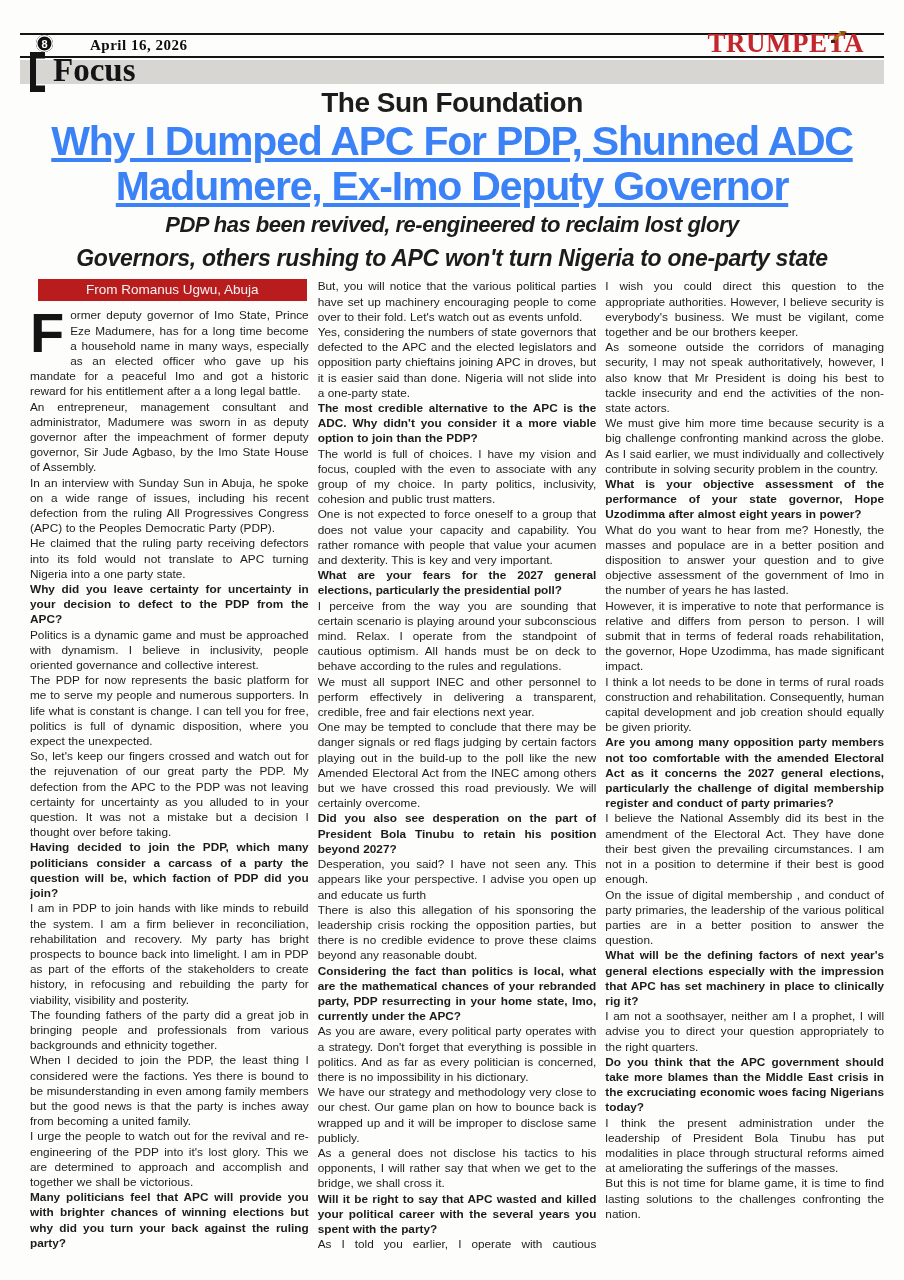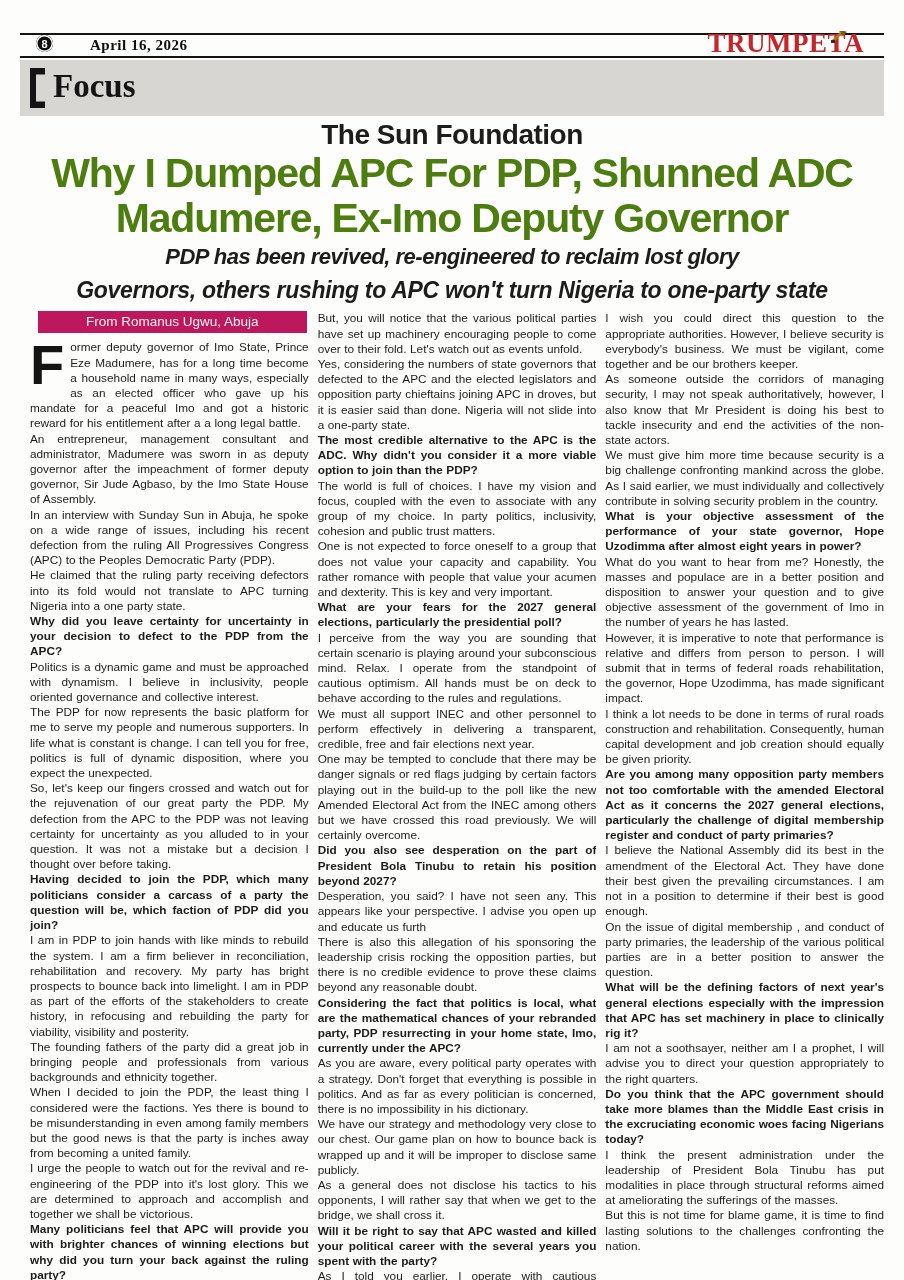--- a/index.html
+++ b/index.html
@@ -28,46 +28,46 @@
   .masthead{
     position:absolute;right:20px;top:-5px;
     font-family:"Liberation Serif",serif;font-weight:bold;font-size:27px;
     letter-spacing:.5px;line-height:1;
   }
   .masthead .mast-text{color:#c1272d;}
   .trumpet-icon{position:absolute;right:17px;top:1px;}
 
   
   .section-bar{
-    margin:2px 20px 0;height:56px;background:#d8d6d3;
+    margin:2px 20px 0;height:24px;background:#d8d6d3;
     display:flex;align-items:center;position:relative;
   }
   .bracket{
     width:15px;height:40px;background:#141414;margin-left:10px;
     clip-path:polygon(0 0,100% 0,100% 16%,40% 16%,40% 84%,100% 84%,100% 100%,0 100%);
   }
   .section-title{
     font-family:"Liberation Serif",serif;font-weight:bold;font-size:33px;
     color:#141414;margin-left:8px;line-height:1;padding-bottom:3px;
   }
 
   
   .headline-block{text-align:center;margin:3px 14px 0;}
   .kicker{font-size:28px;font-weight:bold;line-height:1.15;letter-spacing:-.5px;}
-  .h1{font-size:41px;font-weight:bold;line-height:1.1;letter-spacing:-1.2px;color:#4d7c0f;}
+  .h1{font-size:41px;font-weight:bold;line-height:1.1;letter-spacing:-1.2px;color:#3b82f6;text-decoration:underline;}
   .sub1{font-size:22px;font-weight:bold;font-style:italic;letter-spacing:-.5px;margin-top:3px;}
   .sub2{font-size:23px;font-weight:bold;font-style:italic;letter-spacing:-.3px;margin-top:7px;}
 
   
   .columns{
     display:flex;gap:9px;margin:7px 20px 0 30px;height:972px;overflow:hidden;
   }
   .col{flex:1 1 0;overflow:hidden;}
   .byline{
-    background:#be185d;color:#f4f4f4;text-align:center;
+    background:#b91c1c;color:#f4f4f4;text-align:center;
     font-size:13.5px;padding:3px 0 4px;margin:0 2px 7px 8px;
   }
   .para{
     margin:0;text-align:justify;font-size:11.8px;line-height:15.2px;
     word-spacing:.3px;
   }
   .para.q{font-weight:bold;}
   .dropcap{
     float:left;font-weight:bold;font-size:56px;line-height:42px;
     padding:4px 6px 0 0;color:#141414;
@@ -131,21 +131,21 @@
         <p class="para q">The most credible alternative to the APC is the ADC. Why didn't you consider it a more viable option to join than the PDP?</p>
         <p class="para">The world is full of choices. I have my vision and focus, coupled with the even to associate with any group of my choice. In party politics, inclusivity, cohesion and public trust matters.</p>
         <p class="para">One is not expected to force oneself to a group that does not value your capacity and capability. You rather romance with people that value your acumen and dexterity. This is key and very important.</p>
         <p class="para q">What are your fears for the 2027 general elections, particularly the presidential poll?</p>
         <p class="para">I perceive from the way you are sounding that certain scenario is playing around your subconscious mind. Relax. I operate from the standpoint of cautious optimism. All hands must be on deck to behave according to the rules and regulations.</p>
         <p class="para">We must all support INEC and other personnel to perform effectively in delivering a transparent, credible, free and fair elections next year.</p>
         <p class="para">One may be tempted to conclude that there may be danger signals or red flags judging by certain factors playing out in the build-up to the poll like the new Amended Electoral Act from the INEC among others but we have crossed this road previously. We will certainly overcome.</p>
         <p class="para q">Did you also see desperation on the part of President Bola Tinubu to retain his position beyond 2027?</p>
         <p class="para">Desperation, you said? I have not seen any. This appears like your perspective. I advise you open up and educate us furth</p>
         <p class="para">There is also this allegation of his sponsoring the leadership crisis rocking the opposition parties, but there is no credible evidence to prove these claims beyond any reasonable doubt.</p>
-        <p class="para q">Considering the fact that politics is local, what are the mathematical chances of your rebranded party, PDP resurrecting in your home state, Imo, currently under the APC?</p>
+        <p class="para q">Considering the fact than politics is local, what are the mathematical chances of your rebranded party, PDP resurrecting in your home state, Imo, currently under the APC?</p>
         <p class="para">As you are aware, every political party operates with a strategy. Don't forget that everything is possible in politics. And as far as every politician is concerned, there is no impossibility in his dictionary.</p>
         <p class="para">We have our strategy and methodology very close to our chest. Our game plan on how to bounce back is wrapped up and it will be improper to disclose same publicly.</p>
         <p class="para">As a general does not disclose his tactics to his opponents, I will rather say that when we get to the bridge, we shall cross it.</p>
         <p class="para q">Will it be right to say that APC wasted and killed your political career with the several years you spent with the party?</p>
         <p class="para">As I told you earlier, I operate with cautious optimism. Never! APC never killed my political career. they rather made me stronger and forward-looking.</p>
       </div>
     <div class="col">
         <p class="para">I wish you could direct this question to the appropriate authorities. However, I believe security is everybody's business. We must be vigilant, come together and be our brothers keeper.</p>
         <p class="para">As someone outside the corridors of managing security, I may not speak authoritatively, however, I also know that Mr President is doing his best to tackle insecurity and end the activities of the non-state actors.</p>
         <p class="para">We must give him more time because security is a big challenge confronting mankind across the globe. As I said earlier, we must individually and collectively contribute in solving security problem in the country.</p>

